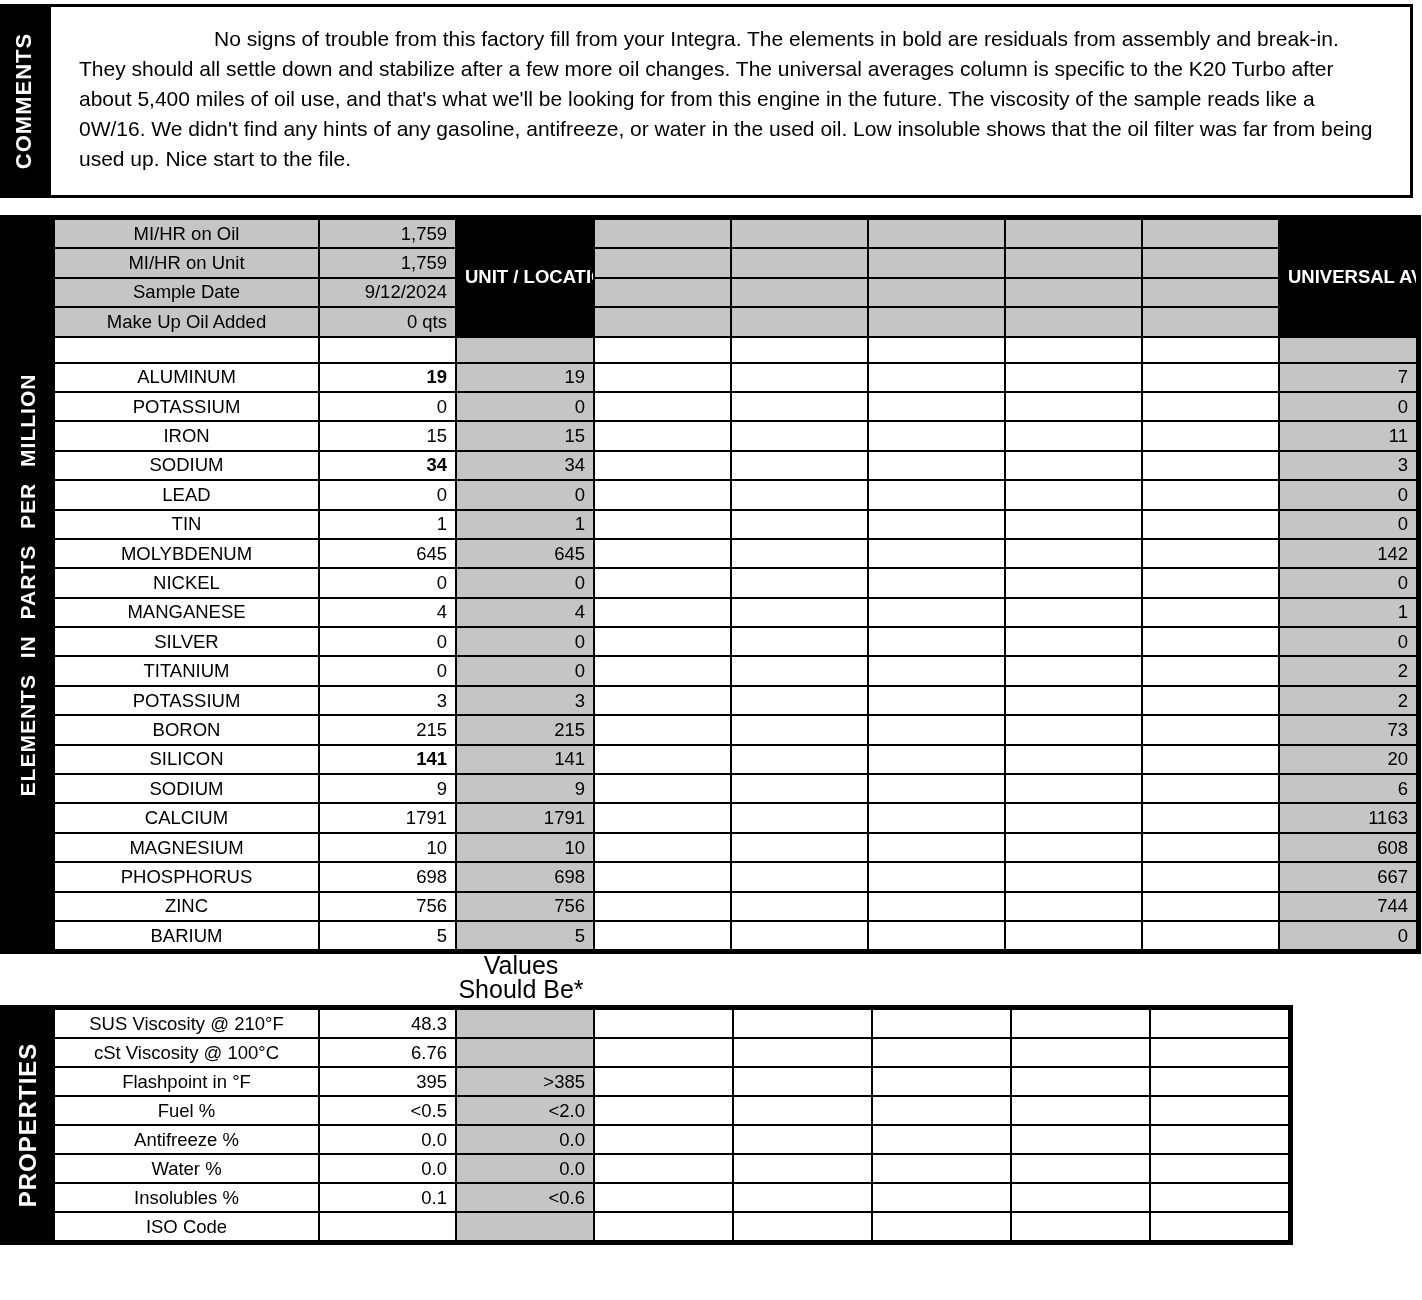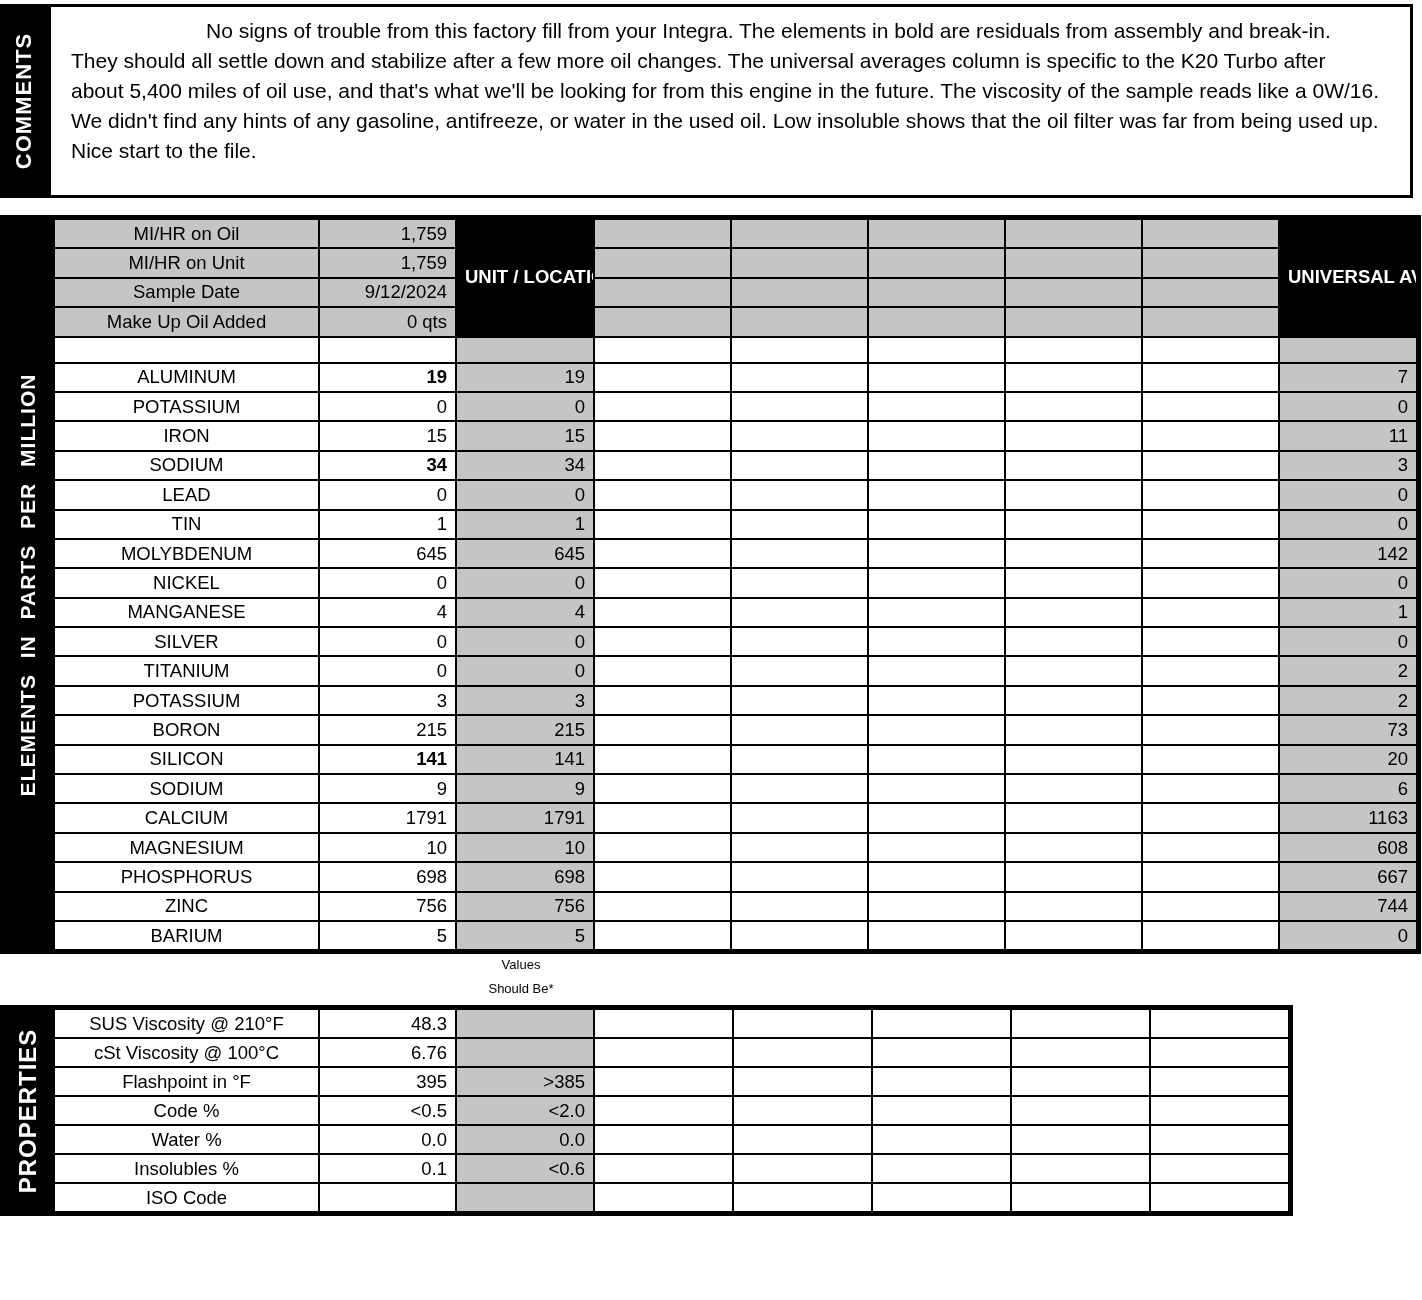--- a/index.html
+++ b/index.html
@@ -8,41 +8,41 @@
 
   
   .vlabel{background:#000;color:#fff;display:flex;align-items:center;justify-content:center;flex:0 0 auto;}
   .vtext{transform:rotate(-90deg);white-space:nowrap;font-weight:bold;}
 
   
   .comments-wrap{position:absolute;top:4px;left:0;width:1413px;height:194px;display:flex;}
   .comments-side{width:48px;}
   .comments-side .vtext{font-size:22px;letter-spacing:1px;}
   .comments-box{flex:1;border:3px solid #000;background:#fff;box-sizing:border-box;}
-  .comments-text{margin:4px;padding:5px 24px 0 16px;font-size:21px;line-height:30px;text-indent:135px;}
+  .comments-text{margin:12px;padding:5px 24px 0 16px;font-size:21px;line-height:30px;text-indent:135px;}
 
   
   table.grid{border-collapse:collapse;table-layout:fixed;background:#fff;}
   table.grid td{border:2px solid #000;padding:0 8px;font-size:18.5px;overflow:hidden;white-space:nowrap;box-sizing:border-box;}
   td.lblc{text-align:center;}
   td.valc{text-align:right;}
   td.gray{background:#c5c5c5;}
   td.b{font-weight:bold;}
   td.blackhead{background:#000;color:#fff;font-weight:bold;text-align:center;font-size:17px;line-height:1.45;white-space:pre-line;vertical-align:middle;padding:0 4px;}
 
   
   .elements-wrap{position:absolute;top:215px;left:0;display:flex;border:3px solid #000;}
   .elements-side{width:50px;}
   .elements-side .vtext{font-size:21px;word-spacing:9px;letter-spacing:1px;}
   .elements-table{width:1363px;}
   .elements-table tr{height:29.4px;}
   .elements-table tr.spacer{height:26px;}
 
   
-  .vsb-note{position:absolute;top:953px;left:452px;width:138px;text-align:center;font-size:13px;line-height:24px;white-space:pre-line;}
+  .vsb-note{position:absolute;top:953px;left:452px;width:138px;text-align:center;font-size:25px;line-height:24px;white-space:pre-line;}
 
   
   .props-wrap{position:absolute;top:1005px;left:0;display:flex;border:3px solid #000;}
   .props-side{width:50px;}
   .props-side .vtext{font-size:24px;letter-spacing:1px;}
   .props-table{width:1235px;}
   .props-table tr{height:29px;}
 </style>
 </head>
 <body>
@@ -394,23 +394,33 @@
     <td class="lblc lbl">Flashpoint in °F</td>
     <td class="valc val">395</td>
     <td class="valc gray sb">&gt;385</td>
     <td></td>
     <td></td>
     <td></td>
     <td></td>
     <td></td>
   </tr>
           <tr>
-    <td class="lblc lbl">Code %</td>
+    <td class="lblc lbl">Fuel %</td>
     <td class="valc val">&lt;0.5</td>
     <td class="valc gray sb">&lt;2.0</td>
+    <td></td>
+    <td></td>
+    <td></td>
+    <td></td>
+    <td></td>
+  </tr>
+          <tr>
+    <td class="lblc lbl">Antifreeze %</td>
+    <td class="valc val">0.0</td>
+    <td class="valc gray sb">0.0</td>
     <td></td>
     <td></td>
     <td></td>
     <td></td>
     <td></td>
   </tr>
           <tr>
     <td class="lblc lbl">Water %</td>
     <td class="valc val">0.0</td>
     <td class="valc gray sb">0.0</td>

